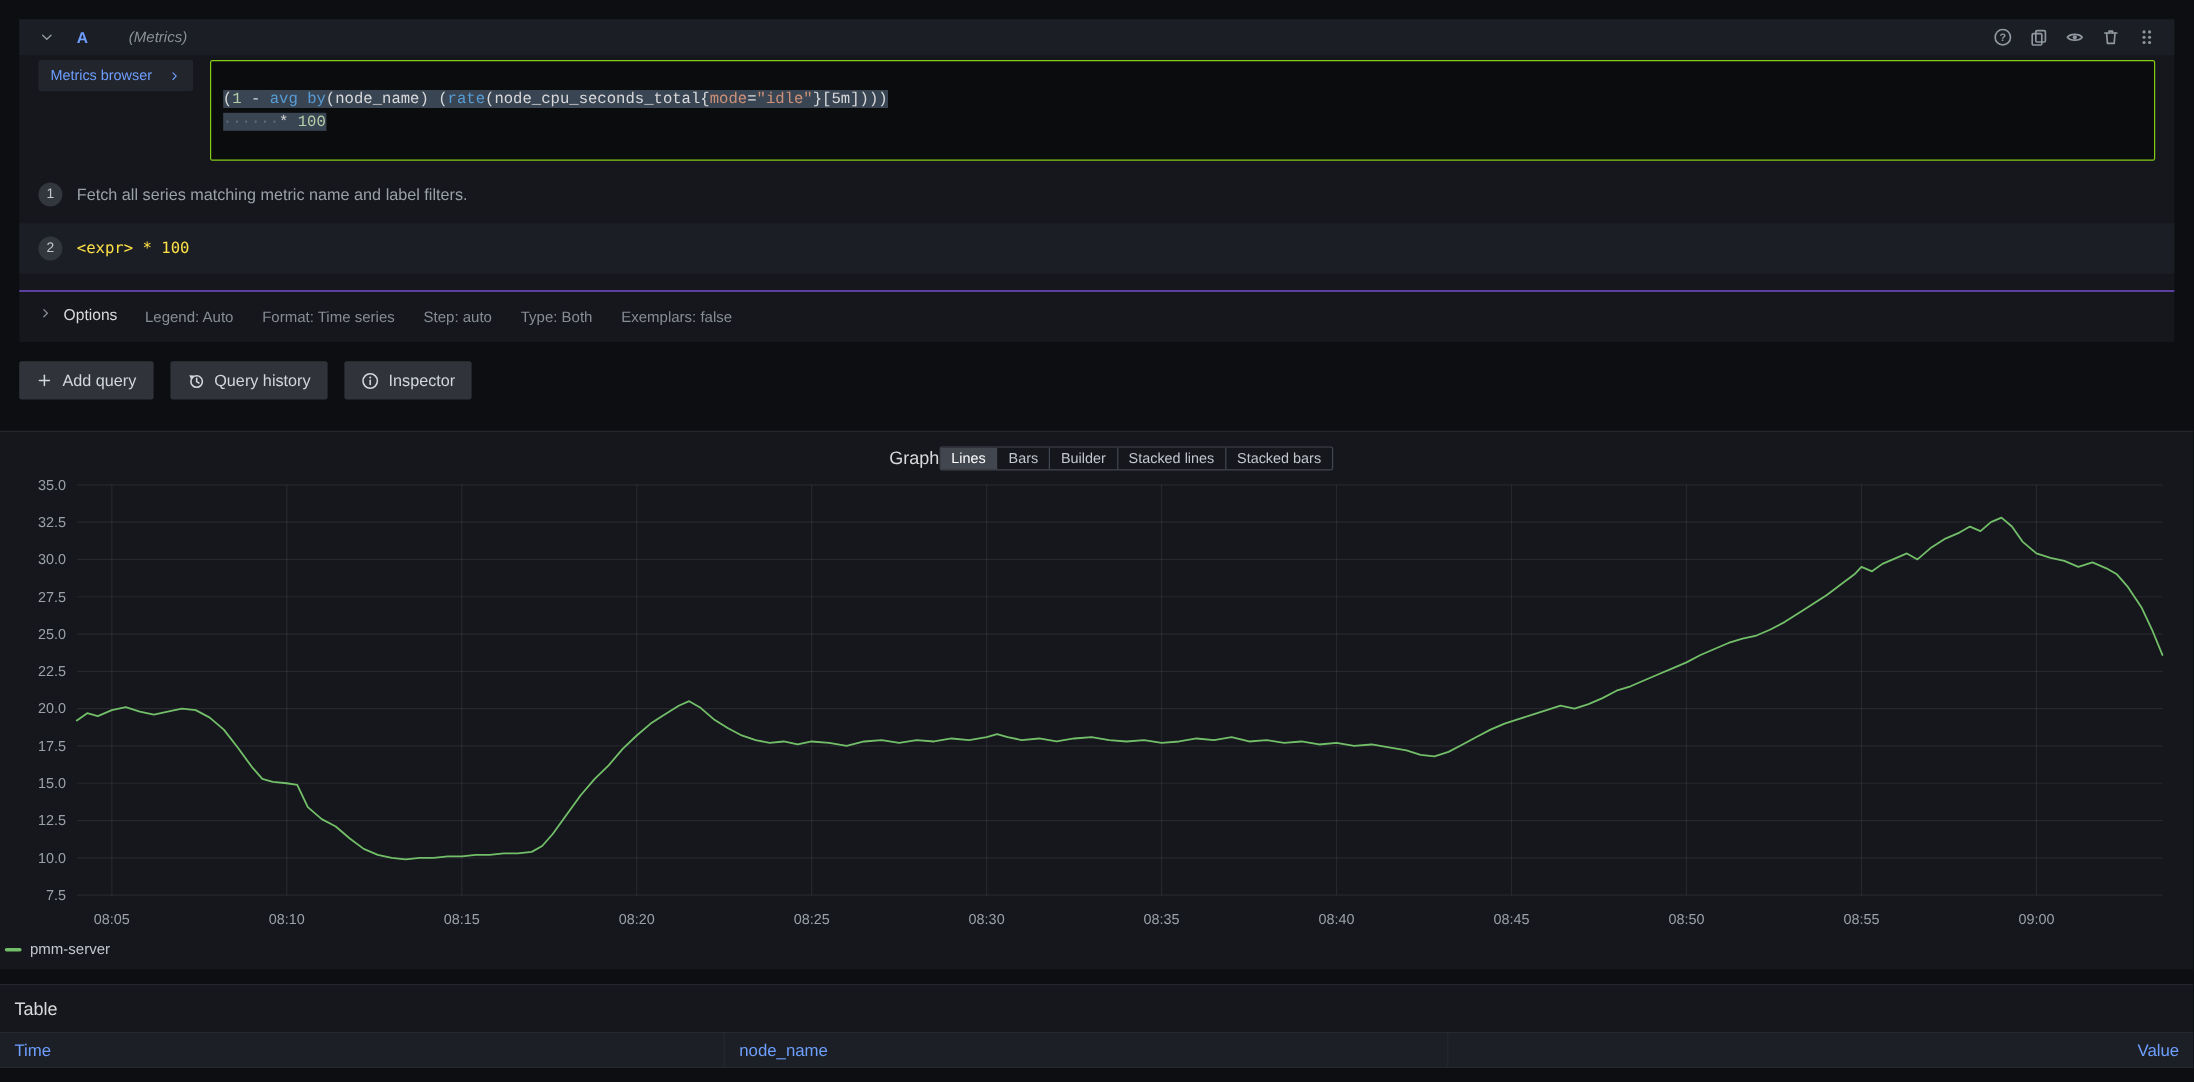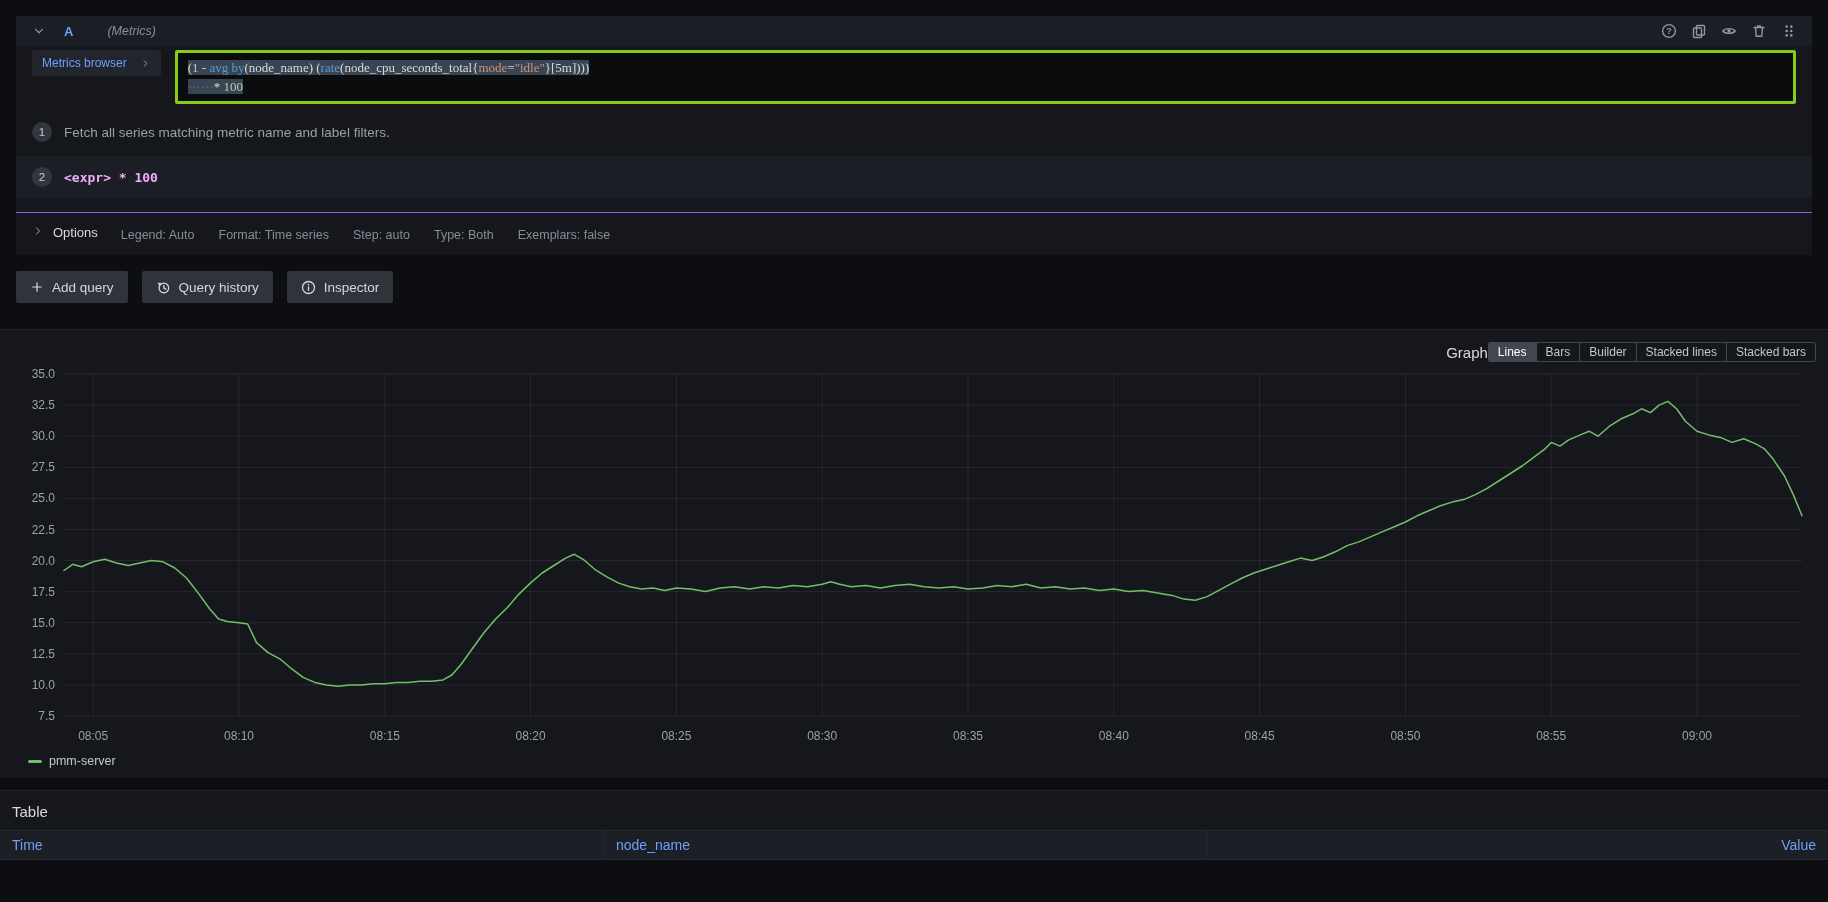--- a/index.html
+++ b/index.html
@@ -27,54 +27,54 @@
   .switch { width:34px; height:18px; border-radius:10px; background:#3871dc; position:relative; cursor:pointer; }
   .knob { position:absolute; right:2px; top:2px; width:14px; height:14px; border-radius:50%; background:#fff; }
   .seg-group { display:inline-flex; border:1px solid #43474f; border-radius:2px; overflow:hidden; }
   .seg { background:transparent; border:none; color:#c2c7cd; font-size:12px; padding:3px 10px; cursor:pointer; font-family:inherit; white-space:nowrap; }
   .seg + .seg { border-left:1px solid #43474f; }
   .seg.active { background:#42474f; color:#fff; }
 
   .qeditor-row { display:flex; align-items:flex-start; gap:14px; padding:4px 16px 12px; }
   .mb-btn { display:flex; align-items:center; gap:13px; background:#22252c; border:none; border-radius:2px;
             color:#6e9fff; font-size:12px; font-weight:500; padding:6px 10px; cursor:pointer; font-family:inherit; }
-  .code-editor { flex:1; background:#0b0c0e; border:3px solid #84cc16; border-radius:2px; padding:5px 10px;
-                 font-family:Liberation Serif, serif; font-size:13px; line-height:19px; min-height:50px; cursor:text; }
+  .code-editor { flex:1; background:#0b0c0e; border:1px solid #84cc16; border-radius:2px; padding:22px 10px;
+                 font-family:Liberation Mono, monospace; font-size:13px; line-height:19px; min-height:50px; cursor:text; }
   .code-line .sel { background:#3a4553; }
   .tok-plain { color:#d8d9da; } .tok-kw { color:#569cd6; } .tok-num { color:#b5cea8; }
   .tok-str { color:#ce9178; } .tok-ws { color:#646b75; }
 
   .explain-list { margin-top:6px; }
   .step { display:flex; align-items:center; gap:12px; padding:0 16px; }
   .badge { width:20px; height:20px; border-radius:50%; background:#32363d; color:#c3c8ce; font-size:11.5px;
            display:flex; align-items:center; justify-content:center; flex:0 0 20px; }
   .step-text { color:#9aa0a7; font-size:13.5px; }
   .step2block { margin-top:14px; background:#1b1f25; padding:11px 0; }
-  .step-code { font-family:"DejaVu Sans Mono",monospace; font-size:13px; color:#f0abfc;font-weight:bold; }
+  .step-code { font-family:"DejaVu Sans Mono",monospace; font-size:13px; color:#fde047; }
   .step-note { color:#c7ccd2; font-size:13px; margin:7px 0 0 48px; }
 
   .options-row { display:flex; align-items:flex-start; gap:9px; margin-top:14px; border-top:1px solid #8b5cf6; padding:12px 16px; cursor:pointer; color:#878d95; }
   .opt-label { font-size:13px; color:#d8d9da; font-weight:500; margin-right:14px; }
   .meta-item { color:#878d95; font-size:12.5px; margin-right:24px;margin-top:34px; }
 
   .actions-row { margin:16px 16px 26px; display:flex; gap:14px; }
   .action-btn { display:inline-flex; align-items:center; gap:8px; background:#30343a; border:none; border-radius:2px;
                 color:#d3d7dc; font-size:13.5px; padding:0 14px; height:32px; font-family:inherit; cursor:pointer; }
 
   
   .panel { background:#15171c; border-top:1px solid #23262c; width:1828px; }
   .graph-panel { margin-bottom:12px; }
-  .gheader { display:flex; justify-content:flex-end; align-items:center; padding:12px 12px 2px 12px;margin-left:24px; }
+  .gheader { display:flex; justify-content:center; align-items:center; padding:12px 12px 2px 12px;margin-left:24px; }
   .panel-title { font-size:15px; font-weight:500; color:#d8d9da; }
   .modes .seg { font-size:12px; padding:2px 9px; }
   .chart-wrap { width:1828px; height:390px; }
   .grid { stroke:rgba(255,255,255,0.07); stroke-width:1; }
   .ylab { fill:#9aa1a9; font-size:12px; text-anchor:end; font-family:"Liberation Sans",sans-serif; }
   .xlab { fill:#9aa1a9; font-size:12px; text-anchor:middle; font-family:"Liberation Sans",sans-serif; }
-  .legend { display:flex; align-items:center; gap:7px; padding:0 0 10px 28px; cursor:pointer; }
+  .legend { display:flex; align-items:center; gap:7px; padding:0 0 10px 4px; cursor:pointer; }
   .swatch { width:14px; height:3px; border-radius:2px; background:#73bf69; display:inline-block; }
   .legend-label { font-size:12.5px; color:#c3c8ce; }
 
   .panel-title.tbl { padding:12px 12px 10px; }
   .tbl-header { display:flex; border-top:1px solid #26292f; border-bottom:1px solid #26292f; background:#1c2026; height:30px; align-items:stretch; }
   .tbl-cell { font-size:14px; color:#6e9fff; padding:0 12px; cursor:pointer; display:flex; align-items:center; }
   .c0 { flex:0 0 604px; border-right:1px solid #26292f; }
   .c1 { flex:0 0 603px; border-right:1px solid #26292f; }
   .c2 { flex:1; justify-content:flex-end; }
 </style>

